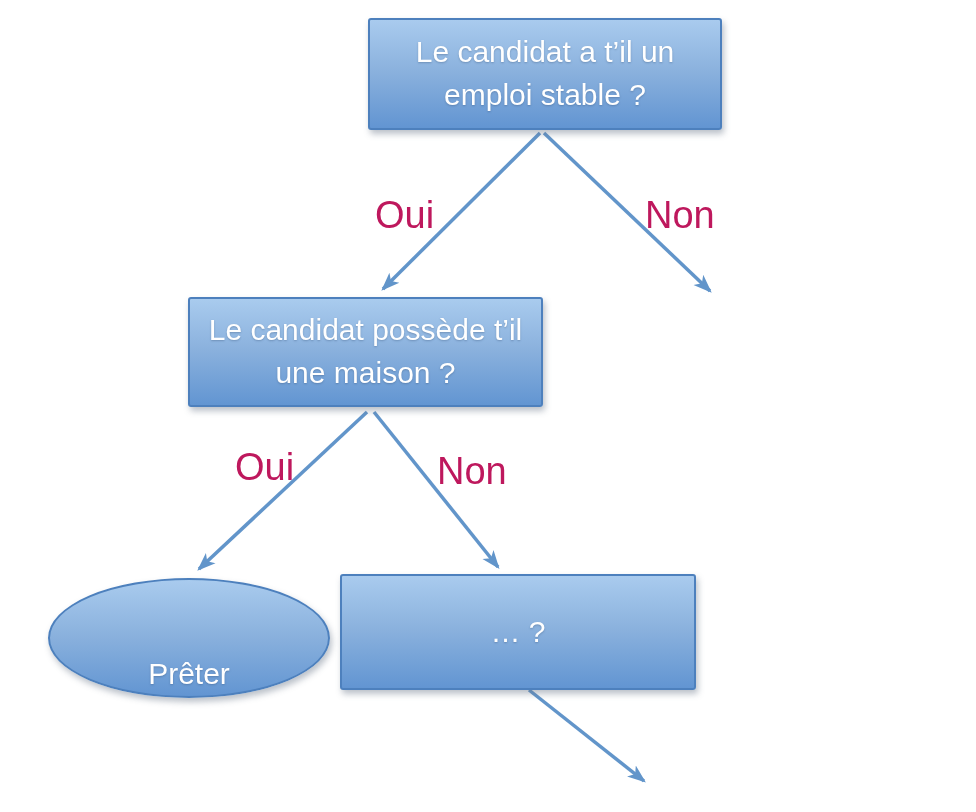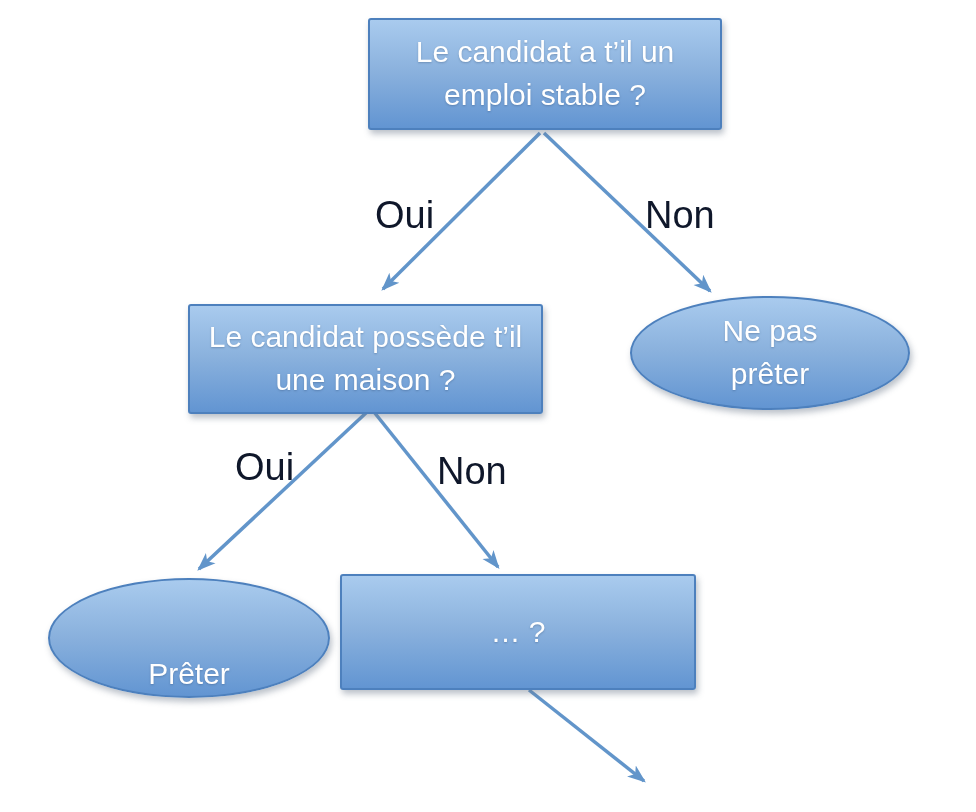--- a/index.html
+++ b/index.html
@@ -34,27 +34,27 @@
     border: 2px solid #4d80bd;
     box-shadow: 2px 4px 6px rgba(105, 118, 135, 0.45);
     text-shadow: 0 1px 2px rgba(50, 75, 110, 0.35);
     box-sizing: border-box;
   }
   .rect { border-radius: 3px; }
   .ellipse { border-radius: 50%; }
   .node .wrap-narrow { display: inline-block; max-width: 150px; }
   .edge-label {
     position: absolute;
-    color: #0f172a;
+    color: #be185d;
     font-size: 38px;
     line-height: 1;
     white-space: nowrap;
   }
   #node-q1   { left: 368px; top: 18px;  width: 354px; height: 112px; }
-  #node-q2   { left: 188px; top: 304px; width: 355px; height: 110px; }
+  #node-q2   { left: 188px; top: 297px; width: 355px; height: 110px; }
   #node-no-lend { left: 630px; top: 296px; width: 280px; height: 114px; }
   #node-lend { left: 48px;  top: 578px; width: 282px; height: 120px; align-items: flex-end; }
   #node-next { left: 340px; top: 574px; width: 356px; height: 116px; }
   #label-oui-1 { left: 375px; top: 196px; }
   #label-non-1 { left: 645px; top: 196px; }
   #label-oui-2 { left: 235px; top: 448px; }
   #label-non-2 { left: 437px; top: 452px; }
 </style>
 </head>
 <body>
@@ -75,23 +75,20 @@
   </svg>
 
   <div id="node-q1" class="node rect">
     <span>Le candidat a t’il un emploi stable ?</span>
   </div>
 
   <div id="node-q2" class="node rect">
     <span>Le candidat possède t’il une maison ?</span>
   </div>
 
-  <div id="node-no-lend" class="node ellipse">
-    <span class="wrap-narrow">Ne pas prêter</span>
-  </div>
 
   <div id="node-lend" class="node ellipse">
     <span>Prêter</span>
   </div>
 
   <div id="node-next" class="node rect">
     <span>… ?</span>
   </div>
 
   <span id="label-oui-1" class="edge-label">Oui</span>

